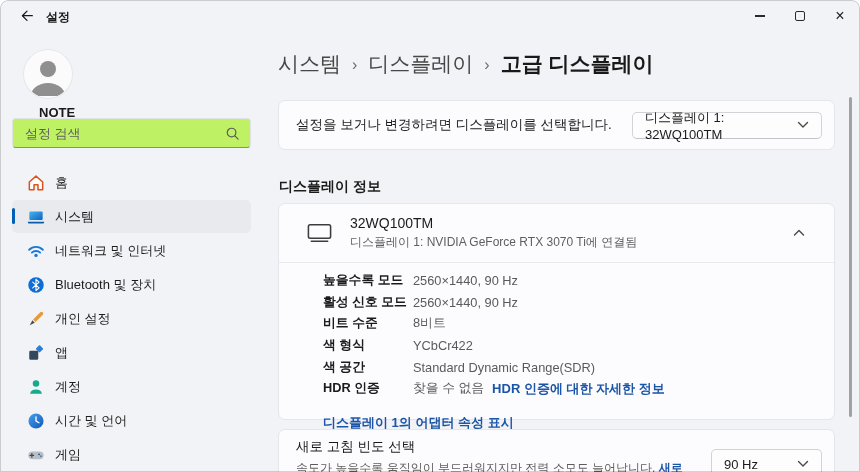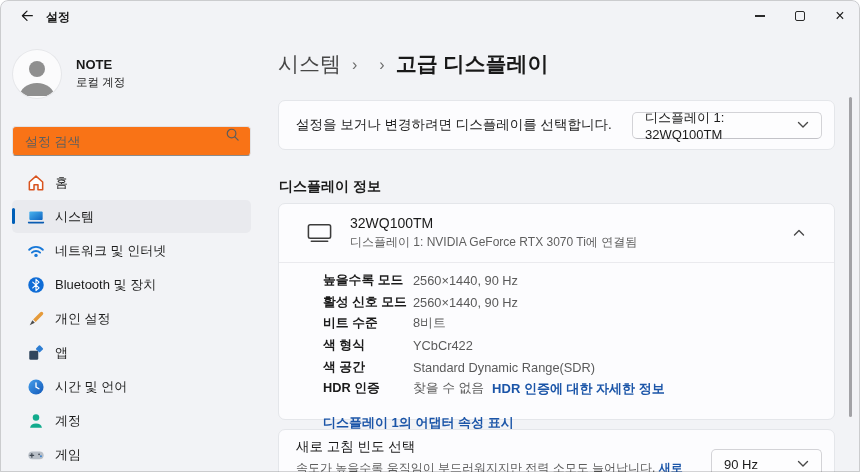--- a/index.html
+++ b/index.html
@@ -23,30 +23,30 @@
   .app-title{ position:absolute; left:46px; top:9px; font-size:12px; font-weight:600; color:#1b1b1b; }
   .win-btn{ position:absolute; top:0; width:40px; height:32px;
     display:flex; align-items:center; justify-content:center; }
   .win-btn.min{ right:80px; } .win-btn.max{ right:40px; } .win-btn.close{ right:0; }
   .glyph-min{ width:10px; height:1.4px; background:#2a2a2a; }
   .glyph-max{ width:10px; height:10px; border:1.2px solid #2a2a2a; border-radius:2px; }
   .glyph-close{ font-size:16px; color:#1a1a1a; line-height:1; }
 
   
   .sidebar{ position:absolute; left:0; top:32px; width:260px; bottom:0; }
-  .user{ position:absolute; left:13px; top:18px; display:flex; }
+  .user{ position:absolute; left:24px; top:18px; display:flex;flex-direction:column; }
   .avatar{ width:48px; height:48px; border-radius:50%; background:#fbfbfc;
     box-shadow:0 0 0 1px rgba(0,0,0,.05); overflow:hidden; }
   .user-text{ margin-left:15px; padding-top:7px; }
   .user-name{ font-size:13px; font-weight:700; color:#1a1a1a; }
   .user-type{ font-size:11.5px; color:#1f1f1f; margin-top:3px; }
 
-  .search-box{ position:absolute; left:12px; top:94px; width:239px; height:30px;
-    background:#f97316; border:1px solid #e2e2e5; border-bottom-color:#8b8b8b;
-    border-radius:4px; display:flex; }
+  .search-box{ position:absolute; left:12px; top:86px; width:239px; height:30px;
+    background:#bef264; border:1px solid #e2e2e5; border-bottom-color:#8b8b8b;
+    border-radius:4px; display:flex; align-items:center; }
   .search-input{ flex:1; border:none; outline:none; background:transparent;
     font-size:13px; color:#1b1b1b; padding:0 6px 0 12px;
     font-family:"Liberation Sans","DejaVu Sans",sans-serif; }
   .search-input::placeholder{ color:#5e5e5e; opacity:1; }
   .search-box .icon{ margin-right:10px; display:flex; }
 
   .nav{ position:absolute; left:12px; top:134px; width:239px; }
   .nav-item{ position:relative; height:33px; margin-bottom:1px; border-radius:5px;
     display:flex; align-items:center; padding-left:14px; }
   .nav-item.selected{ background:#e9eaee; }
@@ -215,59 +215,60 @@
           <svg width="18" height="18" viewBox="0 0 20 20">
               <rect x="2.5" y="7.5" width="10" height="10" rx="1.5" fill="#32475e"></rect>
               <rect x="10.8" y="2.2" width="6.2" height="6.2" rx="1" transform="rotate(45 13.9 5.3)" fill="#2e7dd2"></rect>
             </svg>
         </span>
         <span class="nav-label">앱</span>
       </div>
       <div class="nav-item">
         <span class="nav-icon">
           <svg width="18" height="18" viewBox="0 0 20 20">
+              <circle cx="10" cy="6.2" r="3.6" fill="#12ab8d"></circle>
+              <path d="M3.4 17.4 a6.7 5.5 0 0 1 13.2 0 Z" fill="#12ab8d"></path>
+            </svg>
+        </span>
+        <span class="nav-label">계정</span>
+      </div>
+      <div class="nav-item">
+        <span class="nav-icon">
+          <svg width="18" height="18" viewBox="0 0 20 20">
             <defs>
                 <linearGradient id="g-clk" x1="0" y1="0" x2="1" y2="1">
                   <stop offset="0" stop-color="#47a0ec"></stop>
                   <stop offset="1" stop-color="#1157b8"></stop>
                 </linearGradient>
               </defs>
             <circle cx="10" cy="10" r="8.4" fill="url(#g-clk)"></circle>
             <path d="M10 5.4 V10 L13.3 11.9" stroke="#fff" stroke-width="1.5" fill="none" stroke-linecap="round"></path>
           </svg>
         </span>
         <span class="nav-label">시간 및 언어</span>
       </div>
       <div class="nav-item">
         <span class="nav-icon">
           <svg width="18" height="18" viewBox="0 0 20 20">
-              <circle cx="10" cy="6.2" r="3.6" fill="#12ab8d"></circle>
-              <path d="M3.4 17.4 a6.7 5.5 0 0 1 13.2 0 Z" fill="#12ab8d"></path>
-            </svg>
-        </span>
-        <span class="nav-label">계정</span>
-      </div>
-      <div class="nav-item">
-        <span class="nav-icon">
-          <svg width="18" height="18" viewBox="0 0 20 20">
               <rect x="1.5" y="6" width="17" height="8.8" rx="4.4" fill="#b9bfc7"></rect>
               <path d="M5.4 8.4 v4 M3.4 10.4 h4" stroke="#3e4650" stroke-width="1.3" stroke-linecap="round"></path>
               <circle cx="13.4" cy="9.3" r="1" fill="#3e4650"></circle>
               <circle cx="15.5" cy="11.4" r="1" fill="#2e7dd2"></circle>
             </svg>
         </span>
         <span class="nav-label">게임</span>
       </div>
     </nav>
   </aside>
 
   <main class="main">
     <div class="breadcrumb">
       <span class="crumb">시스템</span>
       <span class="crumb-sep">›</span>
+      <span class="crumb">디스플레이</span>
       <span class="crumb-sep">›</span>
       <span class="crumb current">고급 디스플레이</span>
     </div>
 
     <div class="card card-select">
       <span class="card-select-label">설정을 보거나 변경하려면 디스플레이를 선택합니다.</span>
       <div class="dropdown dd-display">
         <span>디스플레이 1: 32WQ100TM</span>
         <span class="chev">
           <svg width="12" height="8" viewBox="0 0 12 8">

